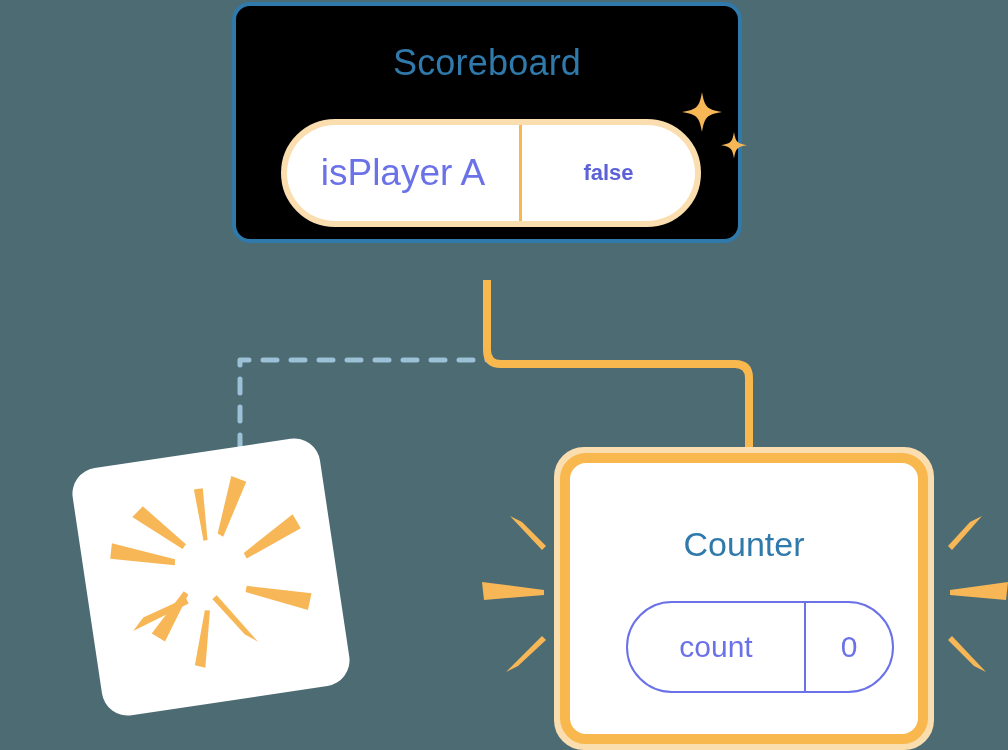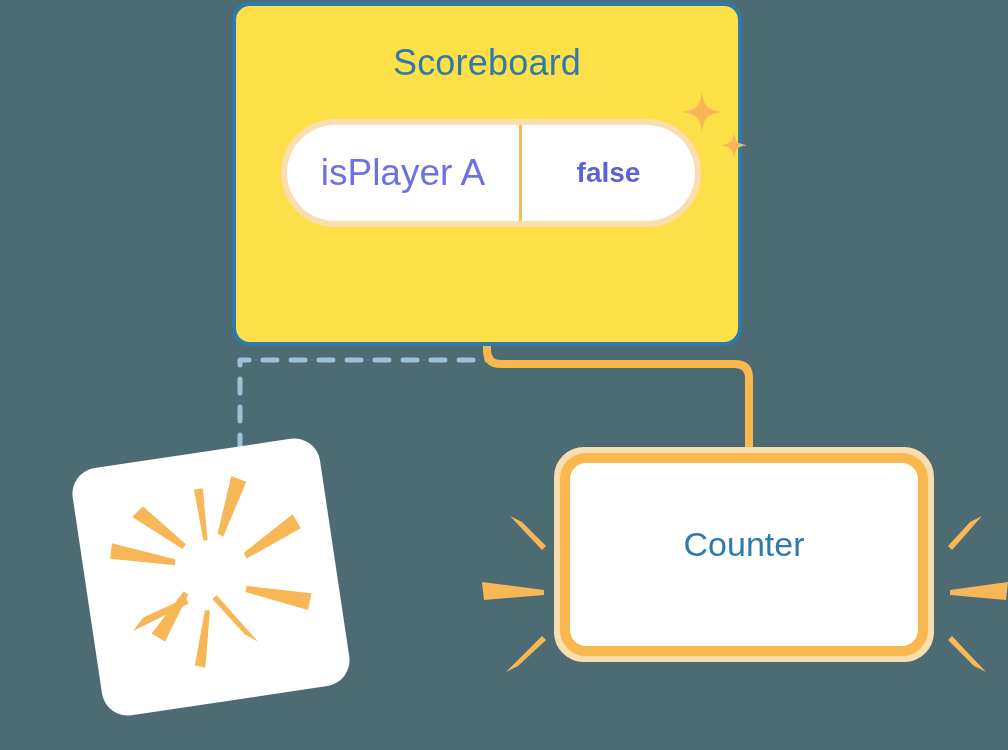--- a/index.html
+++ b/index.html
@@ -30,22 +30,22 @@
     height: 750px;
     z-index: 1;
   }
 
   
   #scoreboard-card {
     position: absolute;
     left: 232px;
     top: 2px;
     width: 510px;
-    height: 344px;
-    background: #fde047;
+    height: 241px;
+    background: #000000;
     border: 4px solid #2f79ab;
     border-radius: 18px;
     box-sizing: border-box;
     z-index: 3;
   }
   #scoreboard-title {
     position: absolute;
     left: 0;
     top: 36px;
     width: 100%;
@@ -105,21 +105,21 @@
     width: 3px;
     background: #f9b84e;
     flex: 0 0 auto;
   }
   .pill-val {
     flex: 1 1 auto;
     display: flex;
     align-items: center;
     justify-content: center;
     color: #5b62d8;
-    font-size: 28px;
+    font-size: 22px;
     font-weight: 700;
   }
 
   
   #sparkles {
     position: absolute;
     left: 672px;
     top: 88px;
     width: 90px;
     height: 86px;
@@ -145,21 +145,21 @@
     width: 250px;
     height: 250px;
   }
 
   
   #counter-card-wrap {
     position: absolute;
     left: 554px;
     top: 447px;
     width: 380px;
-    height: 215px;
+    height: 303px;
     z-index: 3;
   }
   #counter-halo {
     position: absolute;
     left: 0;
     top: 0;
     width: 100%;
     height: 100%;
     box-sizing: border-box;
     border: 9px solid #fbdeaf;
@@ -301,16 +301,21 @@
       <path d="M 52 16 L 40 22 L 18 46 L 22 50 Z"></path>
       <path d="M 78 82 L 76 100 L 20 95 L 20 90 Z"></path>
       <path d="M 56 172 L 44 166 L 18 140 L 22 136 Z"></path>
     </g>
   </svg>
 
   <div id="counter-card-wrap">
     <div id="counter-halo"></div>
     <div id="counter-core">
       <div id="counter-title">Counter</div>
+      <div id="counter-pill">
+        <div class="cpill-key">count</div>
+        <div class="cpill-divider"></div>
+        <div class="cpill-val">0</div>
+      </div>
     </div>
   </div>
 
 </div>
 
 </body></html>

